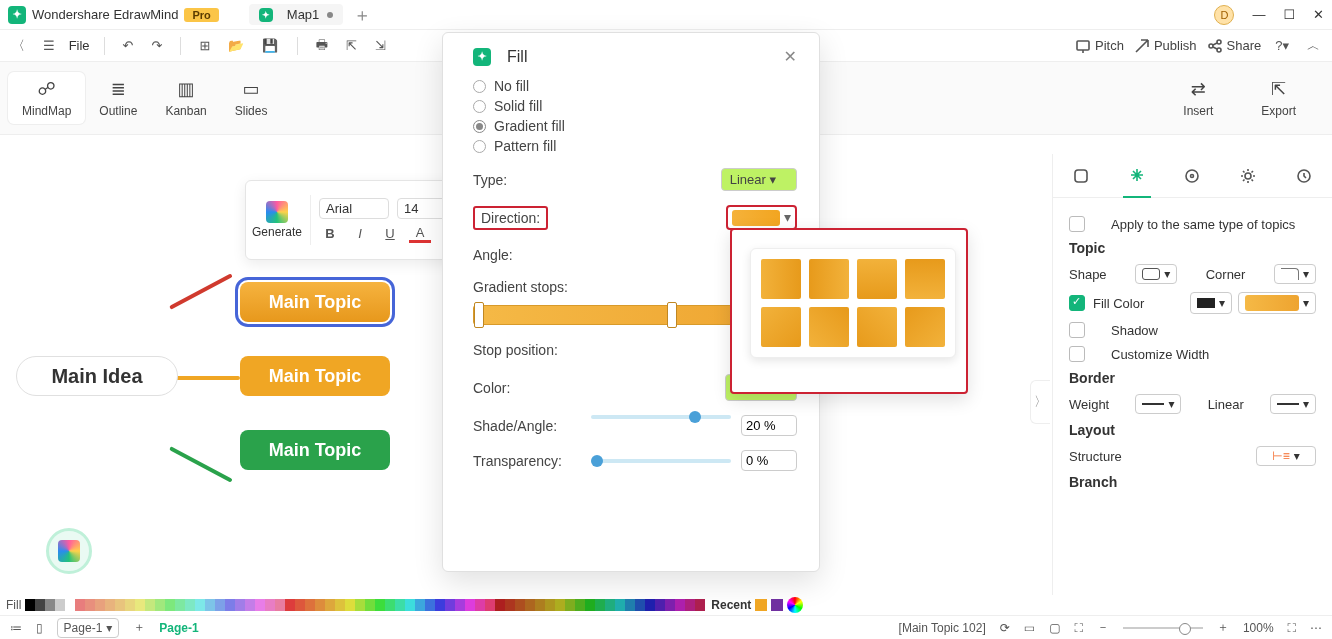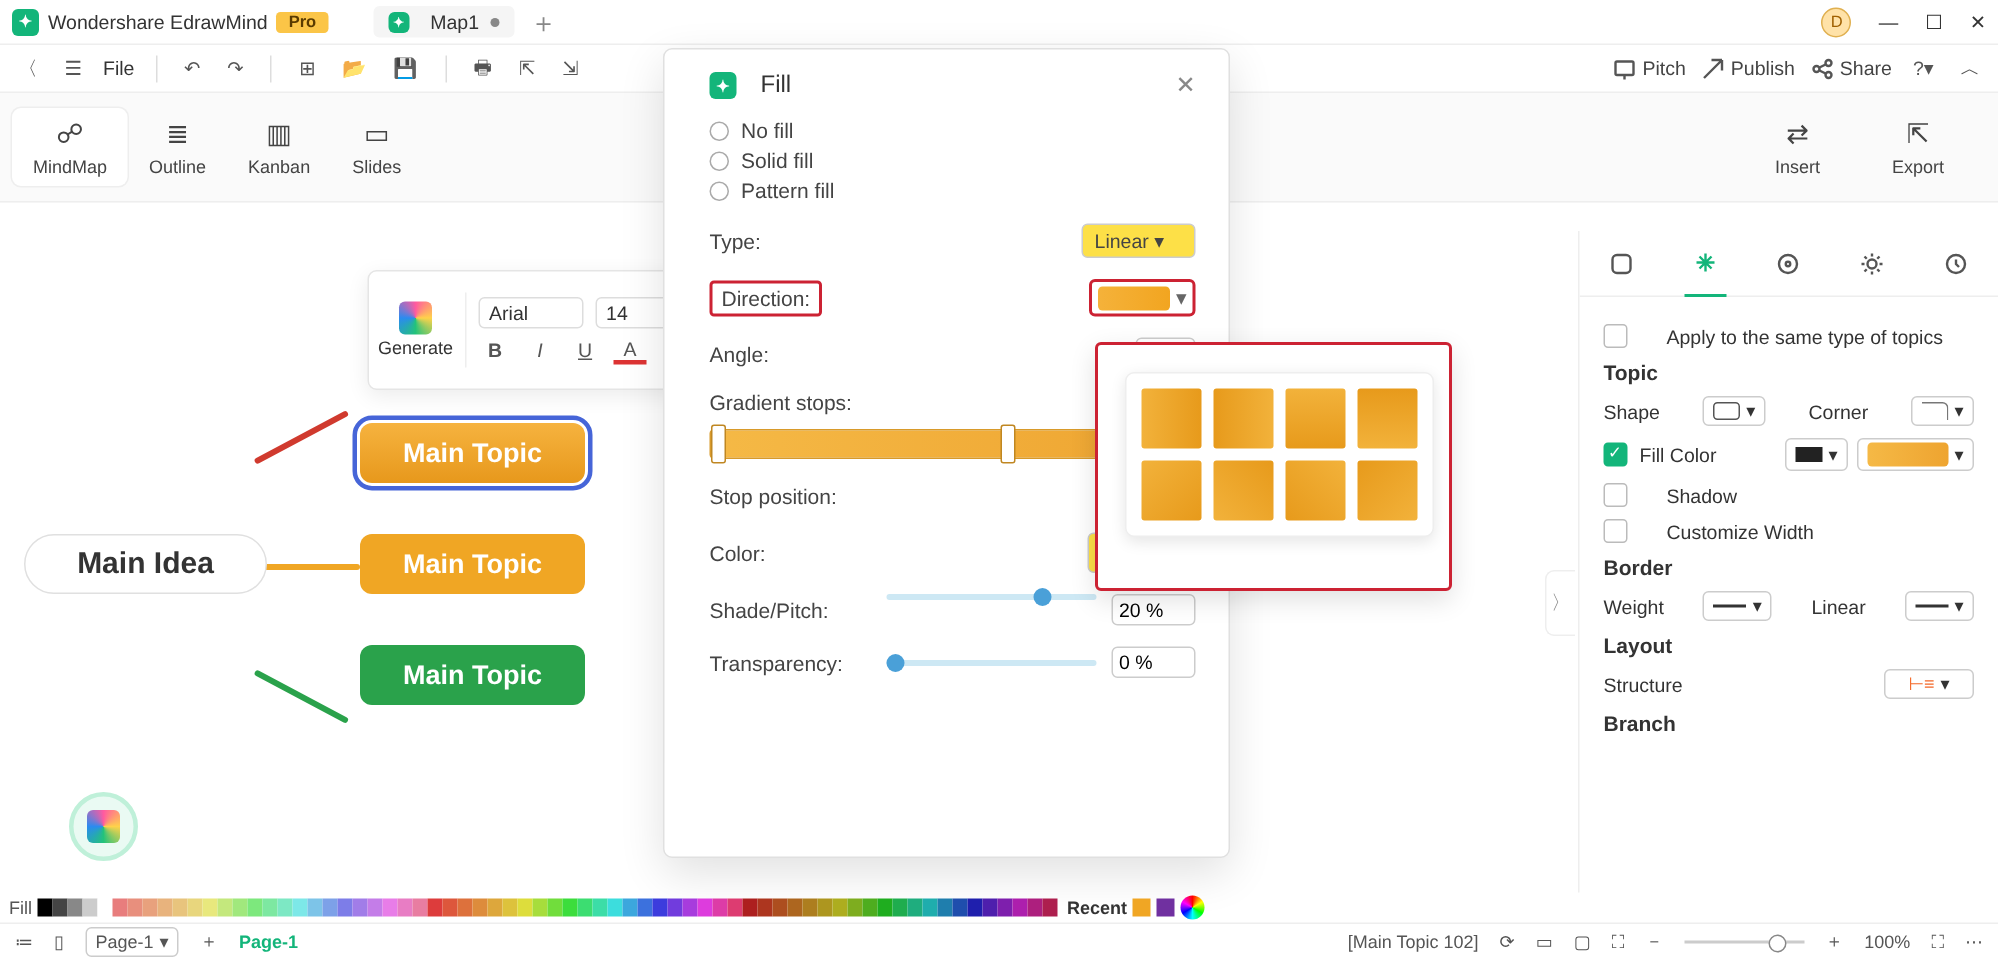--- a/index.html
+++ b/index.html
@@ -39,21 +39,21 @@
 
 
 .dialog { position:absolute; top:32px; left:442px; width:378px; height:540px; background:#fff; border:1px solid #e0e0e0; border-radius:6px; box-shadow:0 10px 30px rgba(0,0,0,.12); padding:14px 22px 20px 30px;}
 .dialog-header { display:flex; align-items:center; gap:10px; font-size:16px; font-weight:500; margin-bottom:12px;}
 .dialog-close { margin-left:auto; color:#888; font-size:16px; cursor:pointer;}
 .radio { display:flex; align-items:center; gap:8px; margin:4px 0; font-size:14px; color:#444;}
 .radio-dot { width:13px; height:13px; border-radius:50%; border:1.5px solid #aaa; display:inline-block; position:relative;}
 .radio.sel .radio-dot { border-color:#888;}
 .radio.sel .radio-dot::after { content:""; position:absolute; inset:2px; border-radius:50%; background:#888;}
 .fld { display:flex; align-items:center; justify-content:space-between; margin-top:14px; font-size:14px; color:#444;}
-.type-select { border:1px solid #ccc; border-radius:4px; padding:3px 20px 3px 8px; font-size:13px; background:#fde047; position:relative;}
+.type-select { border:1px solid #ccc; border-radius:4px; padding:3px 20px 3px 8px; font-size:13px; background:#bef264; position:relative;}
 .dir-swatch-wrap { border:2px solid #c23; border-radius:4px; padding:2px 4px;}
 .dir-swatch { width:48px; height:16px; background:linear-gradient(90deg,#f5b23a,#f2a520); border-radius:3px; display:inline-block; vertical-align:middle;}
 .dir-caret { margin-left:4px; color:#666;}
 .grad-track { height:20px; background:linear-gradient(90deg,#f5b946,#eea430); border:1px solid #d89a2a; border-radius:3px; position:relative; margin-top:6px;}
 .grad-stop { position:absolute; top:-4px; width:10px; height:26px; background:#fff; border:1px solid #c08722; border-radius:2px;}
 .num-input { width:56px; border:1px solid #ccc; border-radius:4px; padding:2px 4px; font-size:13px;}
 .slider { width:140px; height:4px; background:#cde8f4; border-radius:2px; position:relative;}
 .slider-thumb { position:absolute; top:-4px; width:12px; height:12px; border-radius:50%; background:#4aa0d8;}
 .color-swatch { width:32px; height:16px; border-radius:3px; display:inline-block; background:#f5b766;}
 
@@ -251,20 +251,24 @@
     <span class="dialog-close">✕</span>
   </div>
   <div class="radio">
       <span class="radio-dot"></span>
       <span>No fill</span>
     </div>
   <div class="radio">
       <span class="radio-dot"></span>
       <span>Solid fill</span>
     </div>
+  <div class="radio sel">
+      <span class="radio-dot"></span>
+      <span>Gradient fill</span>
+    </div>
   <div class="radio">
       <span class="radio-dot"></span>
       <span>Pattern fill</span>
     </div>
 
   <div class="fld">
       <span>Type:</span>
     <span class="type-select"><span>Linear</span> ▾</span>
     </div>
 
@@ -291,21 +295,21 @@
       <span>Stop position:</span>
     <input class="num-input" value="" style="">
     </div>
 
   <div class="fld">
       <span>Color:</span>
     <span class="type-select"><span class="color-swatch"></span> ▾</span>
     </div>
 
   <div class="fld">
-      <span>Shade/Pitch:</span>
+      <span>Shade/Angle:</span>
     <span style="display:flex;align-items:flex-start;gap:10px">
       <span class="slider">
           <span class="slider-thumb" style="left:70%"></span>
         </span>
       <input class="num-input" value="20 %" style="">
     </span>
     </div>
 
   <div class="fld">
       <span>Transparency:</span>

